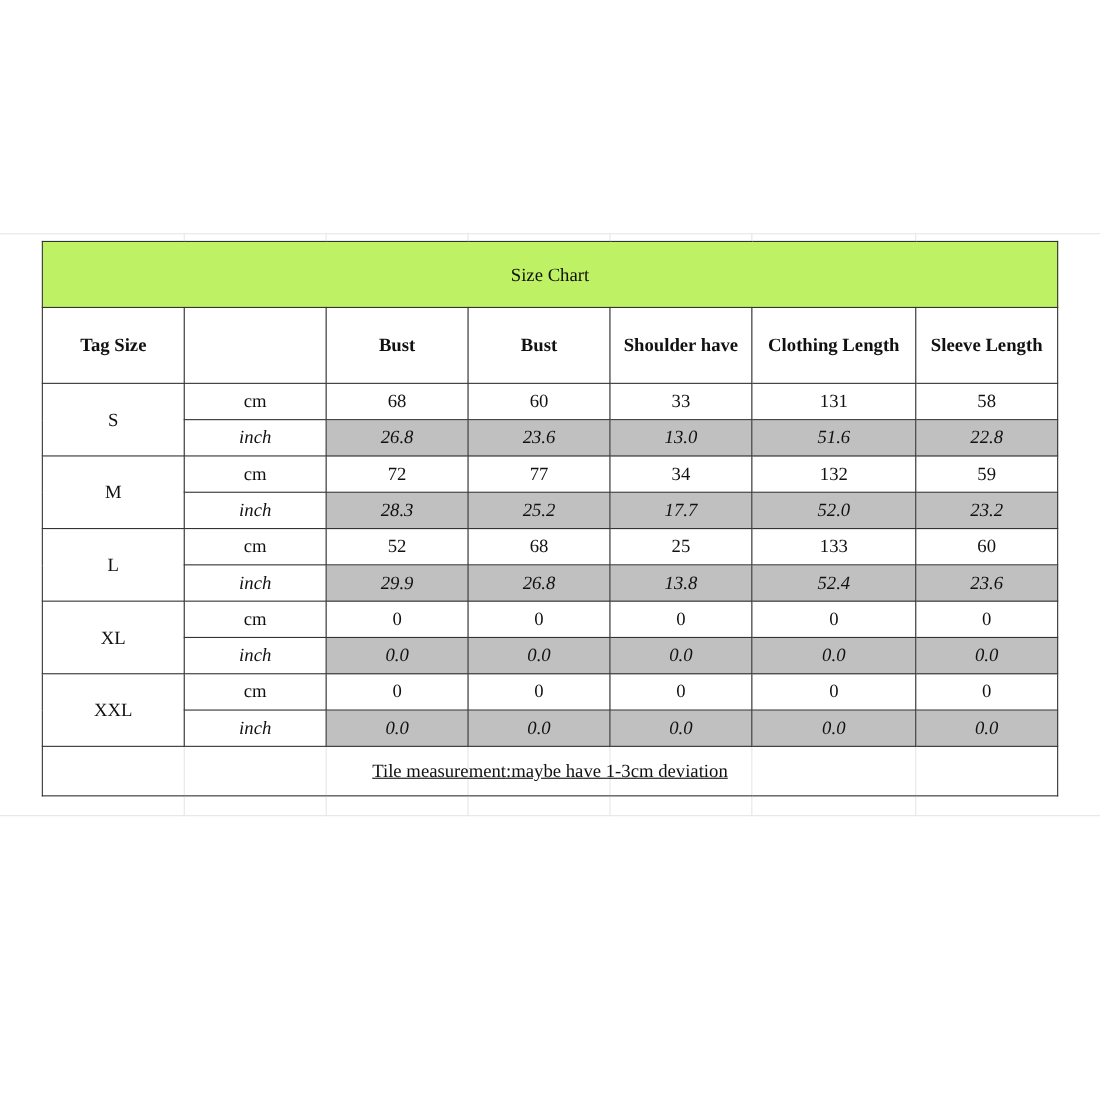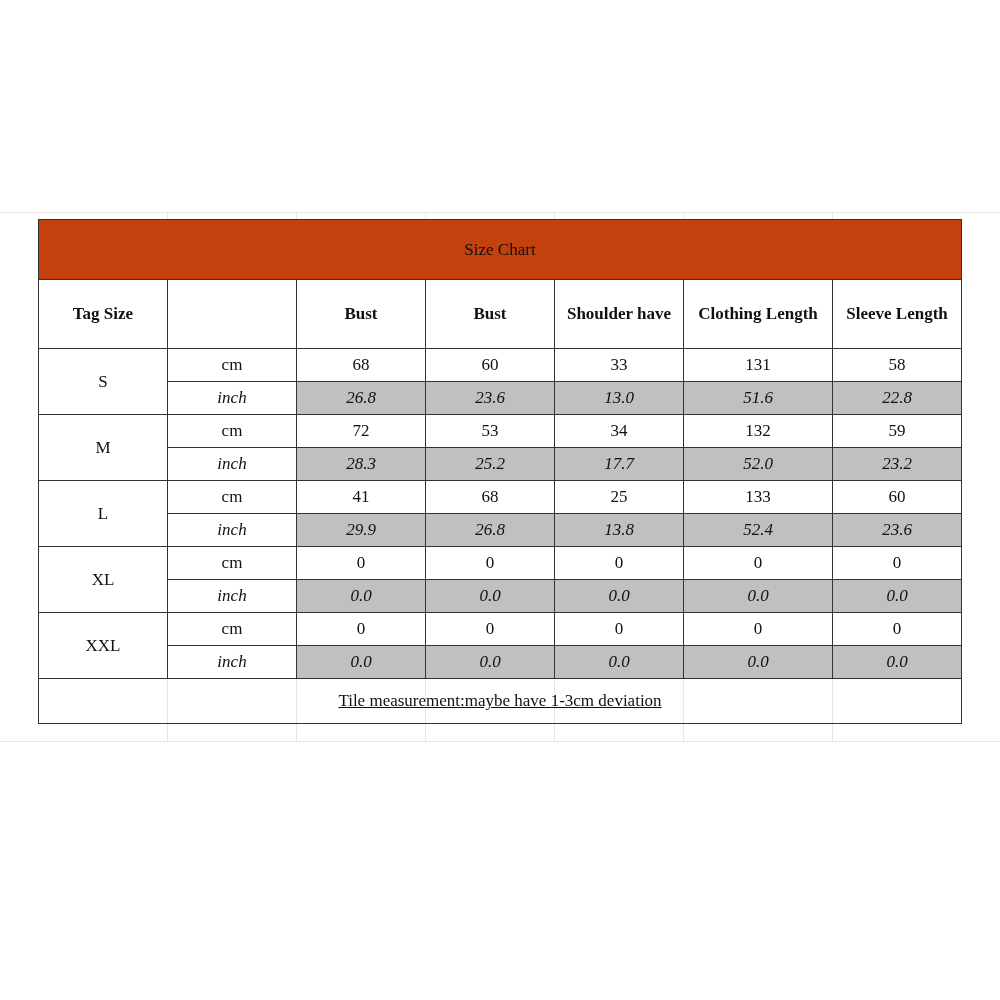--- a/index.html
+++ b/index.html
@@ -2,21 +2,21 @@
 <html><head>
 <meta charset="utf-8">
 <style>
   html, body { margin:0; padding:0; background:#ffffff; }
   body { width:1000px; height:1000px; position:relative; overflow:hidden; font-family:"Liberation Serif", "DejaVu Serif", serif; color:#111; }
   .gridlines { position:absolute; left:0; top:0; width:1000px; height:1000px; pointer-events:none; }
   .gl-h { position:absolute; left:0; width:1000px; height:1px; background:#e6e6e6; }
   .gl-v { position:absolute; top:212px; width:1px; height:530px; background:#e6e6e6; }
   table.sizechart { position:absolute; left:38px; top:219px; width:923px; border-collapse:collapse; table-layout:fixed; }
   table.sizechart td { border:1.5px solid #333; text-align:center; vertical-align:middle; padding:0; font-size:17px; }
-  td.title { background:#c2410c; height:59px; font-size:30px; font-weight:normal; }
+  td.title { background:#bef264; height:59px; font-size:30px; font-weight:normal; }
   td.hdr { height:68px; font-weight:bold; font-size:16px; }
   td.sz { font-size:17px; }
   tr.cm td { height:32px; }
   tr.inch td { height:32px;font-style:italic; }
   td.shade { background:#c0c0c0;margin-left:12px; }
   td.note { height:44px; font-size:17px;text-decoration:underline; }
 </style>
 </head>
 <body>
 
@@ -70,38 +70,38 @@
     <td class="shade">23.6</td>
     <td class="shade">13.0</td>
     <td class="shade">51.6</td>
     <td class="shade">22.8</td>
   </tr>
 
   <tr class="cm">
     <td class="sz" rowspan="2">M</td>
     <td>cm</td>
     <td>72</td>
-    <td>53</td>
+    <td>77</td>
     <td>34</td>
     <td>132</td>
     <td>59</td>
   </tr>
   <tr class="inch">
     <td>inch</td>
     <td class="shade">28.3</td>
     <td class="shade">25.2</td>
     <td class="shade">17.7</td>
     <td class="shade">52.0</td>
     <td class="shade">23.2</td>
   </tr>
 
   <tr class="cm">
     <td class="sz" rowspan="2">L</td>
     <td>cm</td>
-    <td>41</td>
+    <td>52</td>
     <td>68</td>
     <td>25</td>
     <td>133</td>
     <td>60</td>
   </tr>
   <tr class="inch">
     <td>inch</td>
     <td class="shade">29.9</td>
     <td class="shade">26.8</td>
     <td class="shade">13.8</td>

